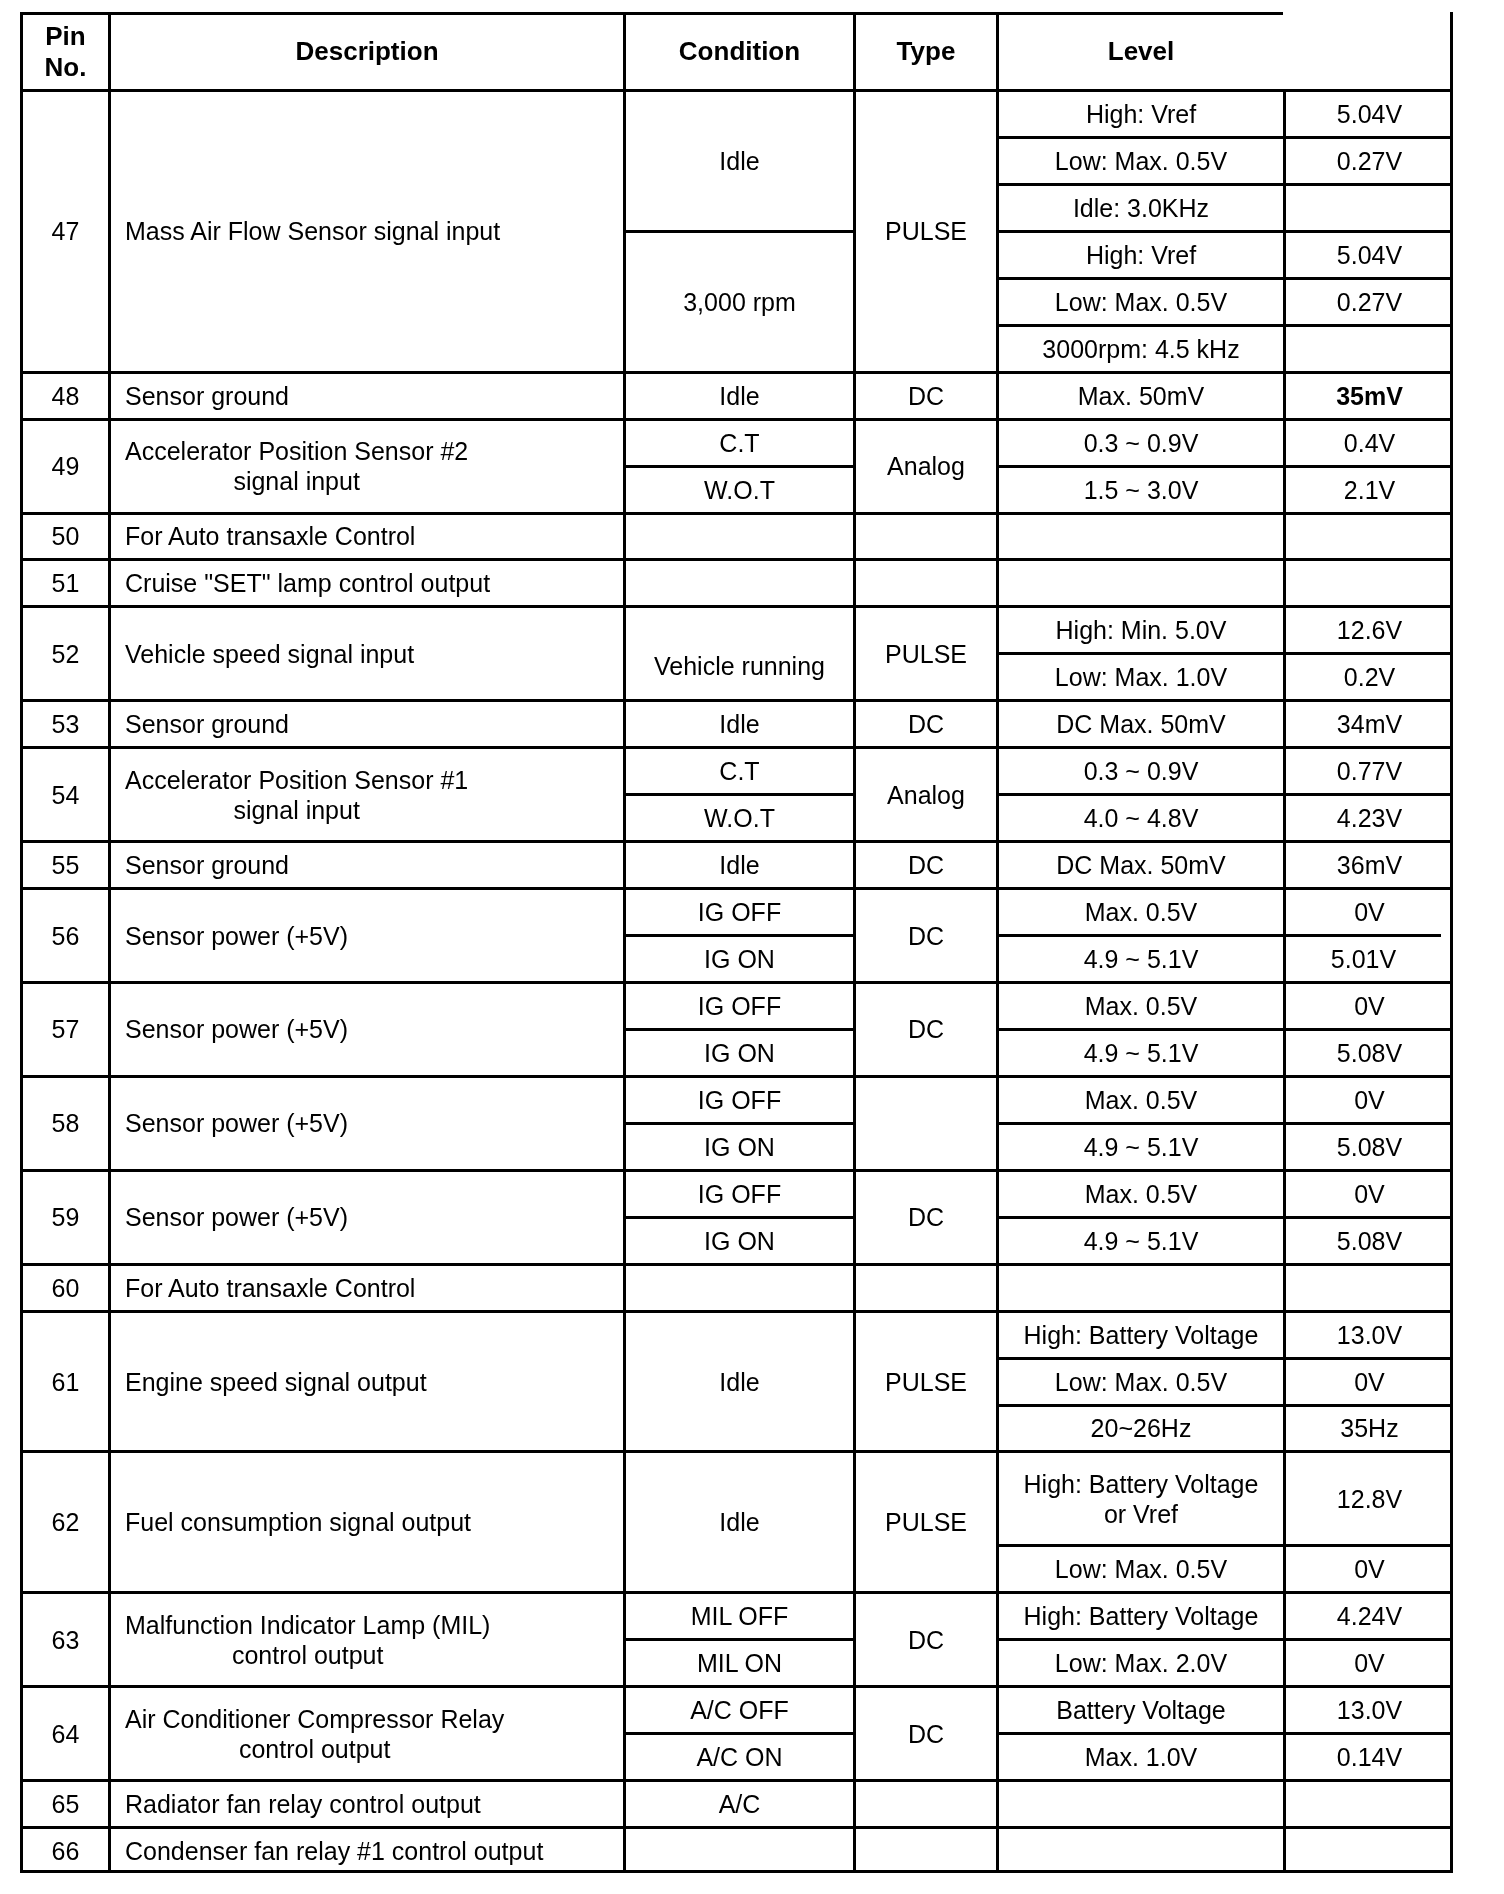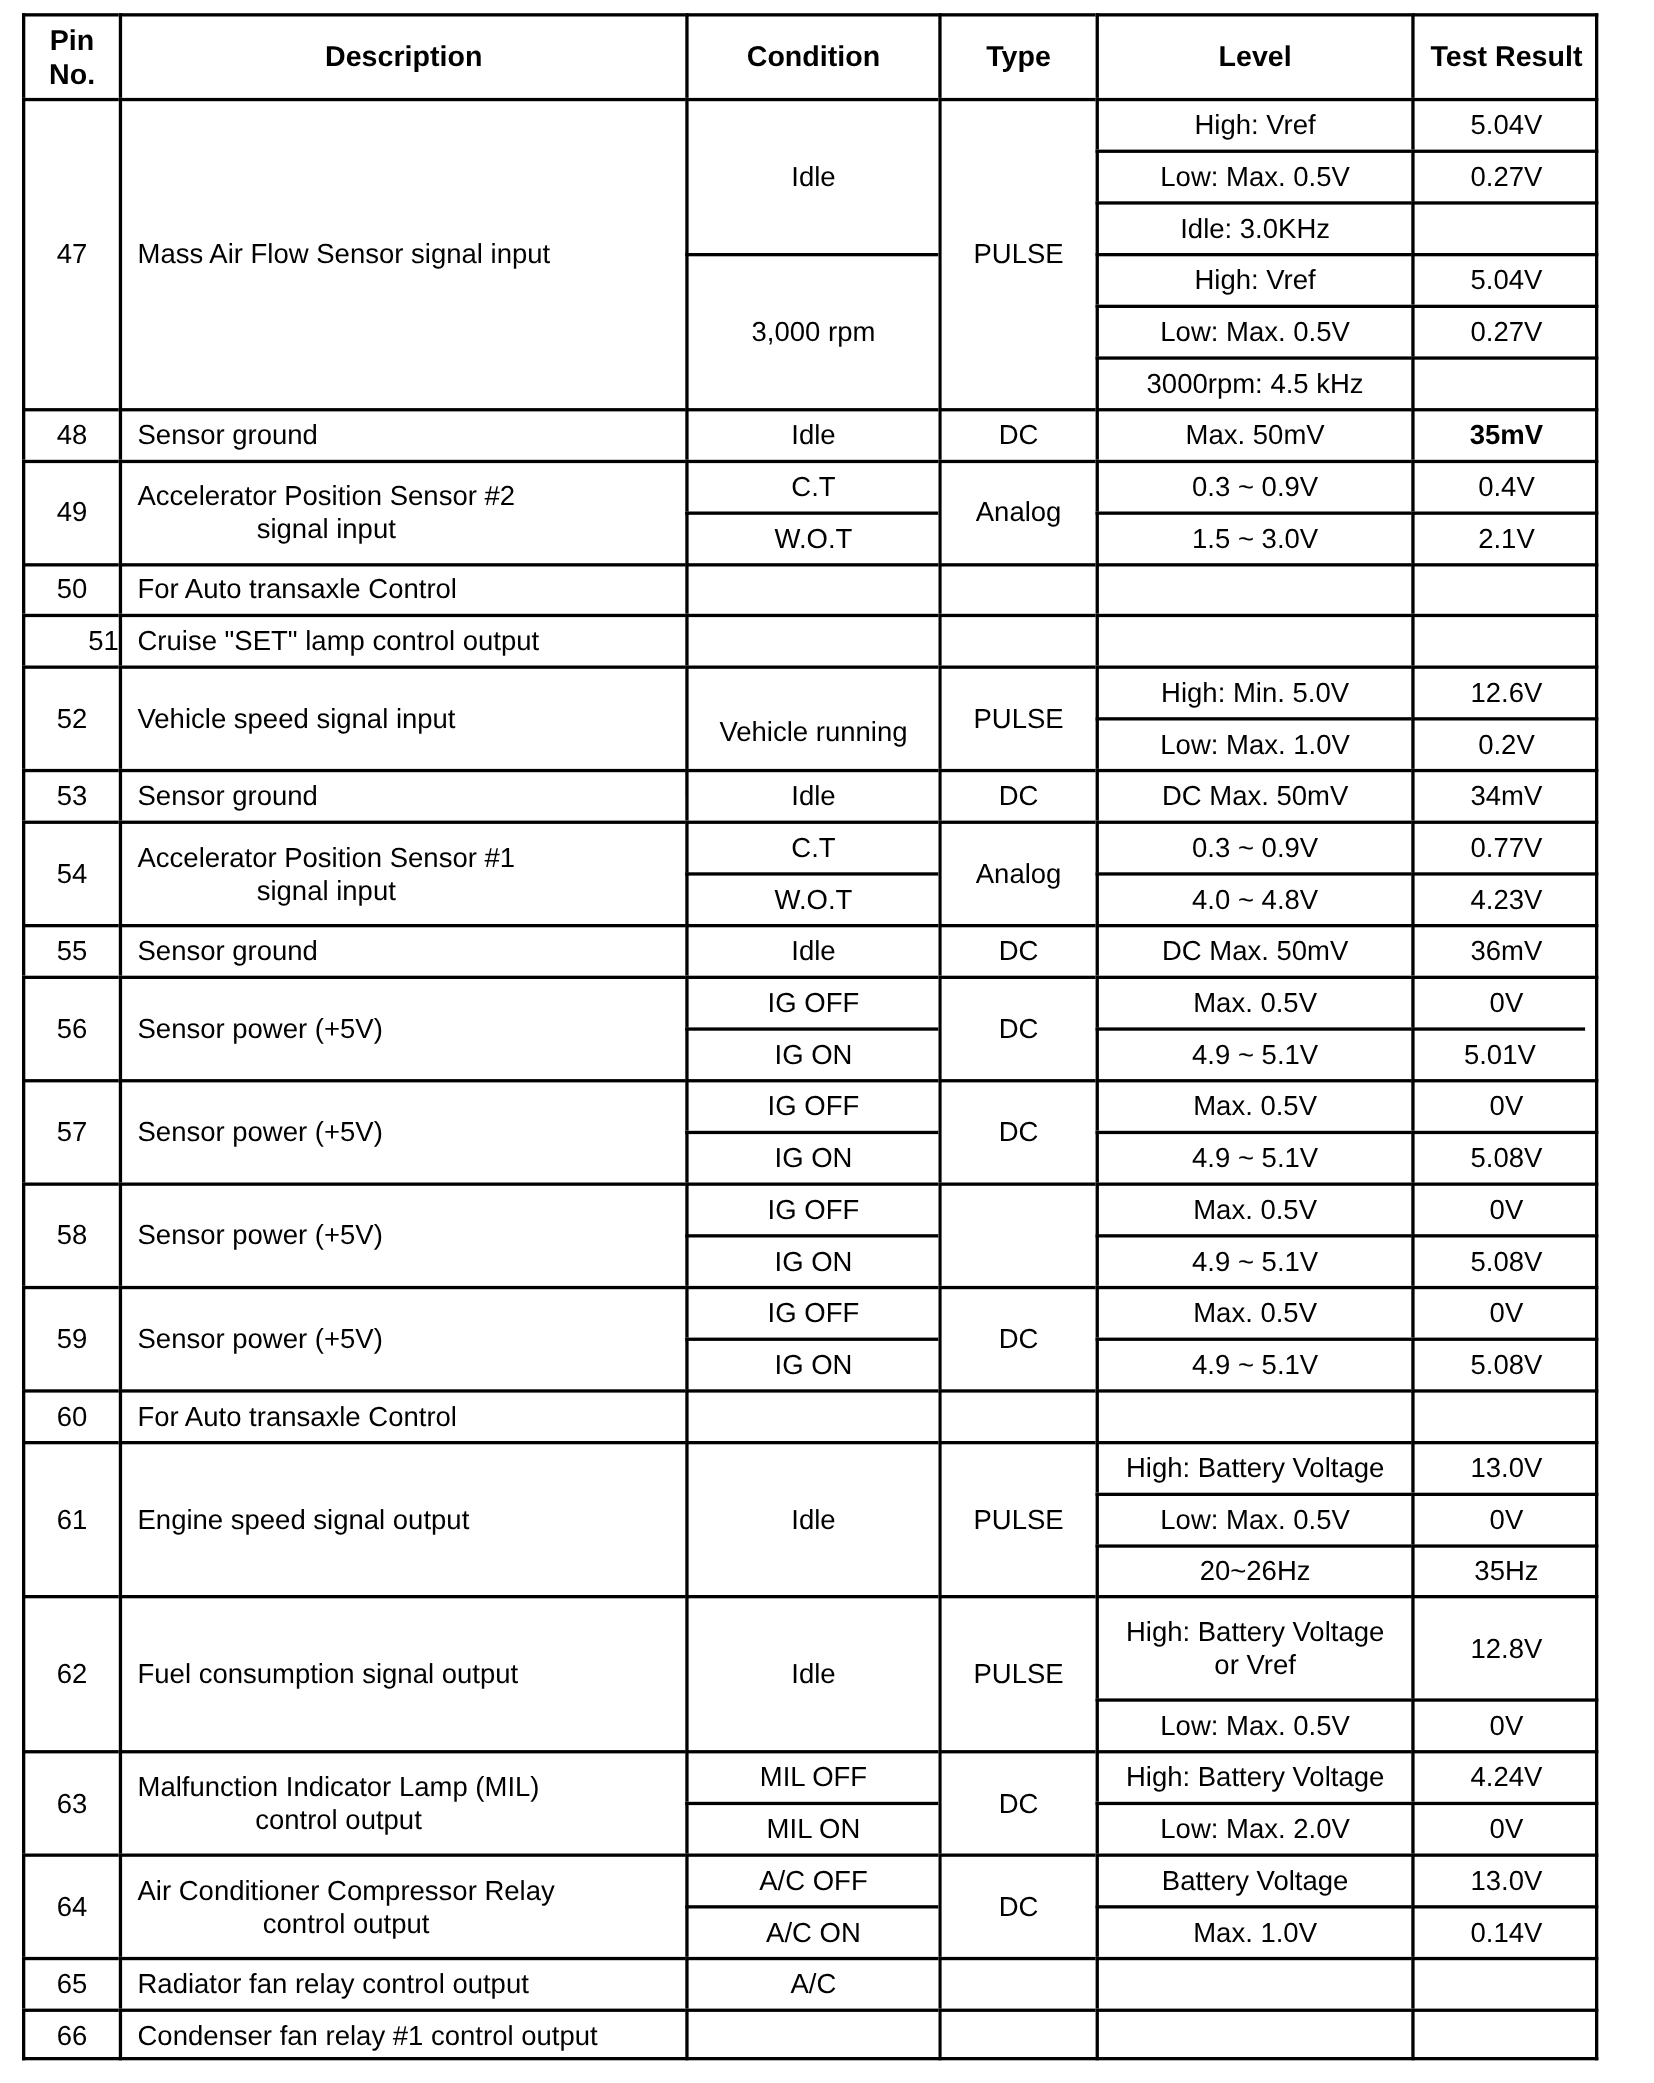--- a/index.html
+++ b/index.html
@@ -28,23 +28,20 @@
     </div>
   <div class="cell hdr" id="h-cond" style="left: 623px; top: 12px; width: 230px; height: 77px;">
       <span class="txt">Condition</span>
     </div>
   <div class="cell hdr" id="h-type" style="left: 853px; top: 12px; width: 143px; height: 77px;">
       <span class="txt">Type</span>
     </div>
   <div class="cell hdr" id="h-level" style="left: 996px; top: 12px; width: 287px; height: 77px;">
       <span class="txt">Level</span>
     </div>
-  <div class="cell hdr" id="h-result" style="left: 1283px; top: 12px; width: 170px; height: 77px;">
-      <span class="txt">Test Result</span>
-    </div>
   <div id="body">
       <div class="cell" style="left: 20px; top: 89px; width: 88px; height: 281.684px;">
         <span class="txt">47</span>
       </div>
       <div class="cell left" style="left: 108px; top: 89px; width: 515px; height: 281.684px;">
         <span class="txt">Mass Air Flow Sensor signal input</span>
       </div>
       <div class="cell" style="left: 853px; top: 89px; width: 143px; height: 281.684px;">
         <span class="txt">PULSE</span>
       </div>
@@ -147,21 +144,21 @@
       </div>
       <div class="cell" style="left: 623px; top: 511.526px; width: 230px; height: 46.9474px;">
         <span class="txt"></span>
       </div>
       <div class="cell" style="left: 996px; top: 511.526px; width: 287px; height: 46.9474px;">
         <span class="txt"></span>
       </div>
       <div class="cell" style="left: 1283px; top: 511.526px; width: 170px; height: 46.9474px;">
         <span class="txt"></span>
       </div>
-      <div class="cell" style="left: 20px; top: 558.474px; width: 88px; height: 46.9474px; justify-content: flex-end;">
+      <div class="cell" style="left: 20px; top: 558.474px; width: 88px; height: 46.9474px;">
         <span class="txt">51</span>
       </div>
       <div class="cell left" style="left: 108px; top: 558.474px; width: 515px; height: 46.9474px;">
         <span class="txt">Cruise "SET" lamp control output</span>
       </div>
       <div class="cell" style="left: 853px; top: 558.474px; width: 143px; height: 46.9474px;">
         <span class="txt"></span>
       </div>
       <div class="cell" style="left: 623px; top: 558.474px; width: 230px; height: 46.9474px;">
         <span class="txt"></span>

